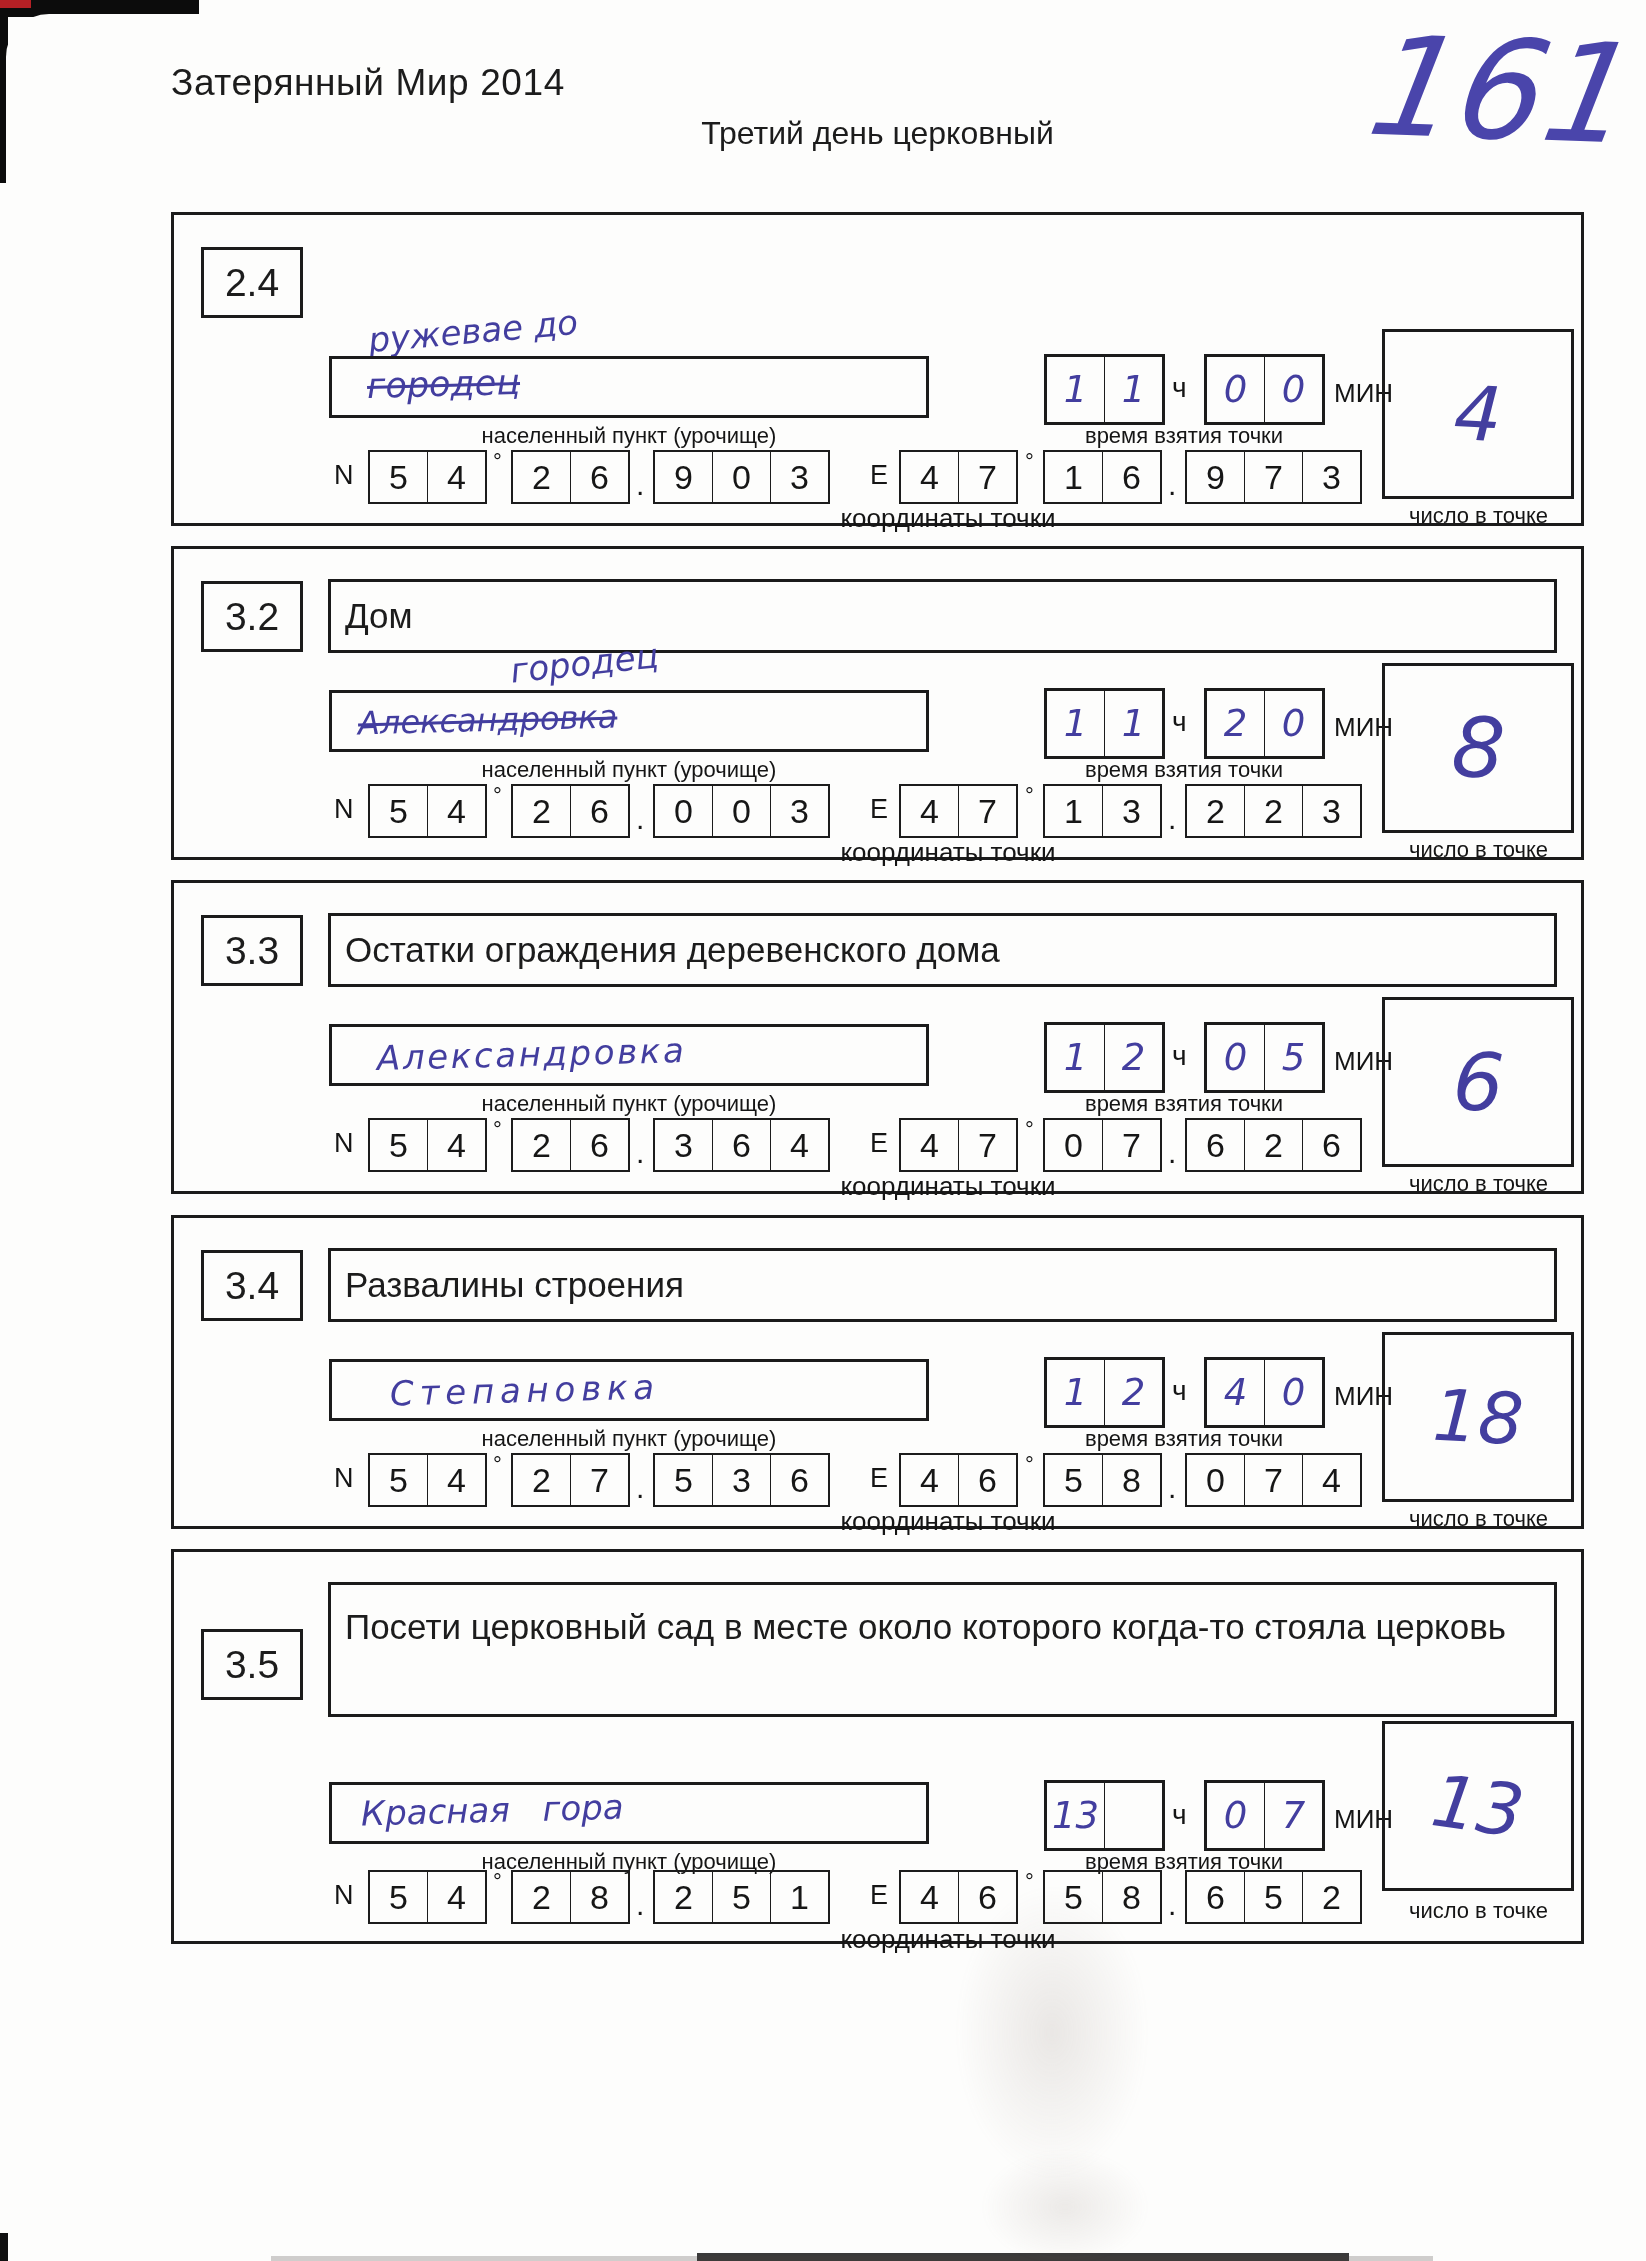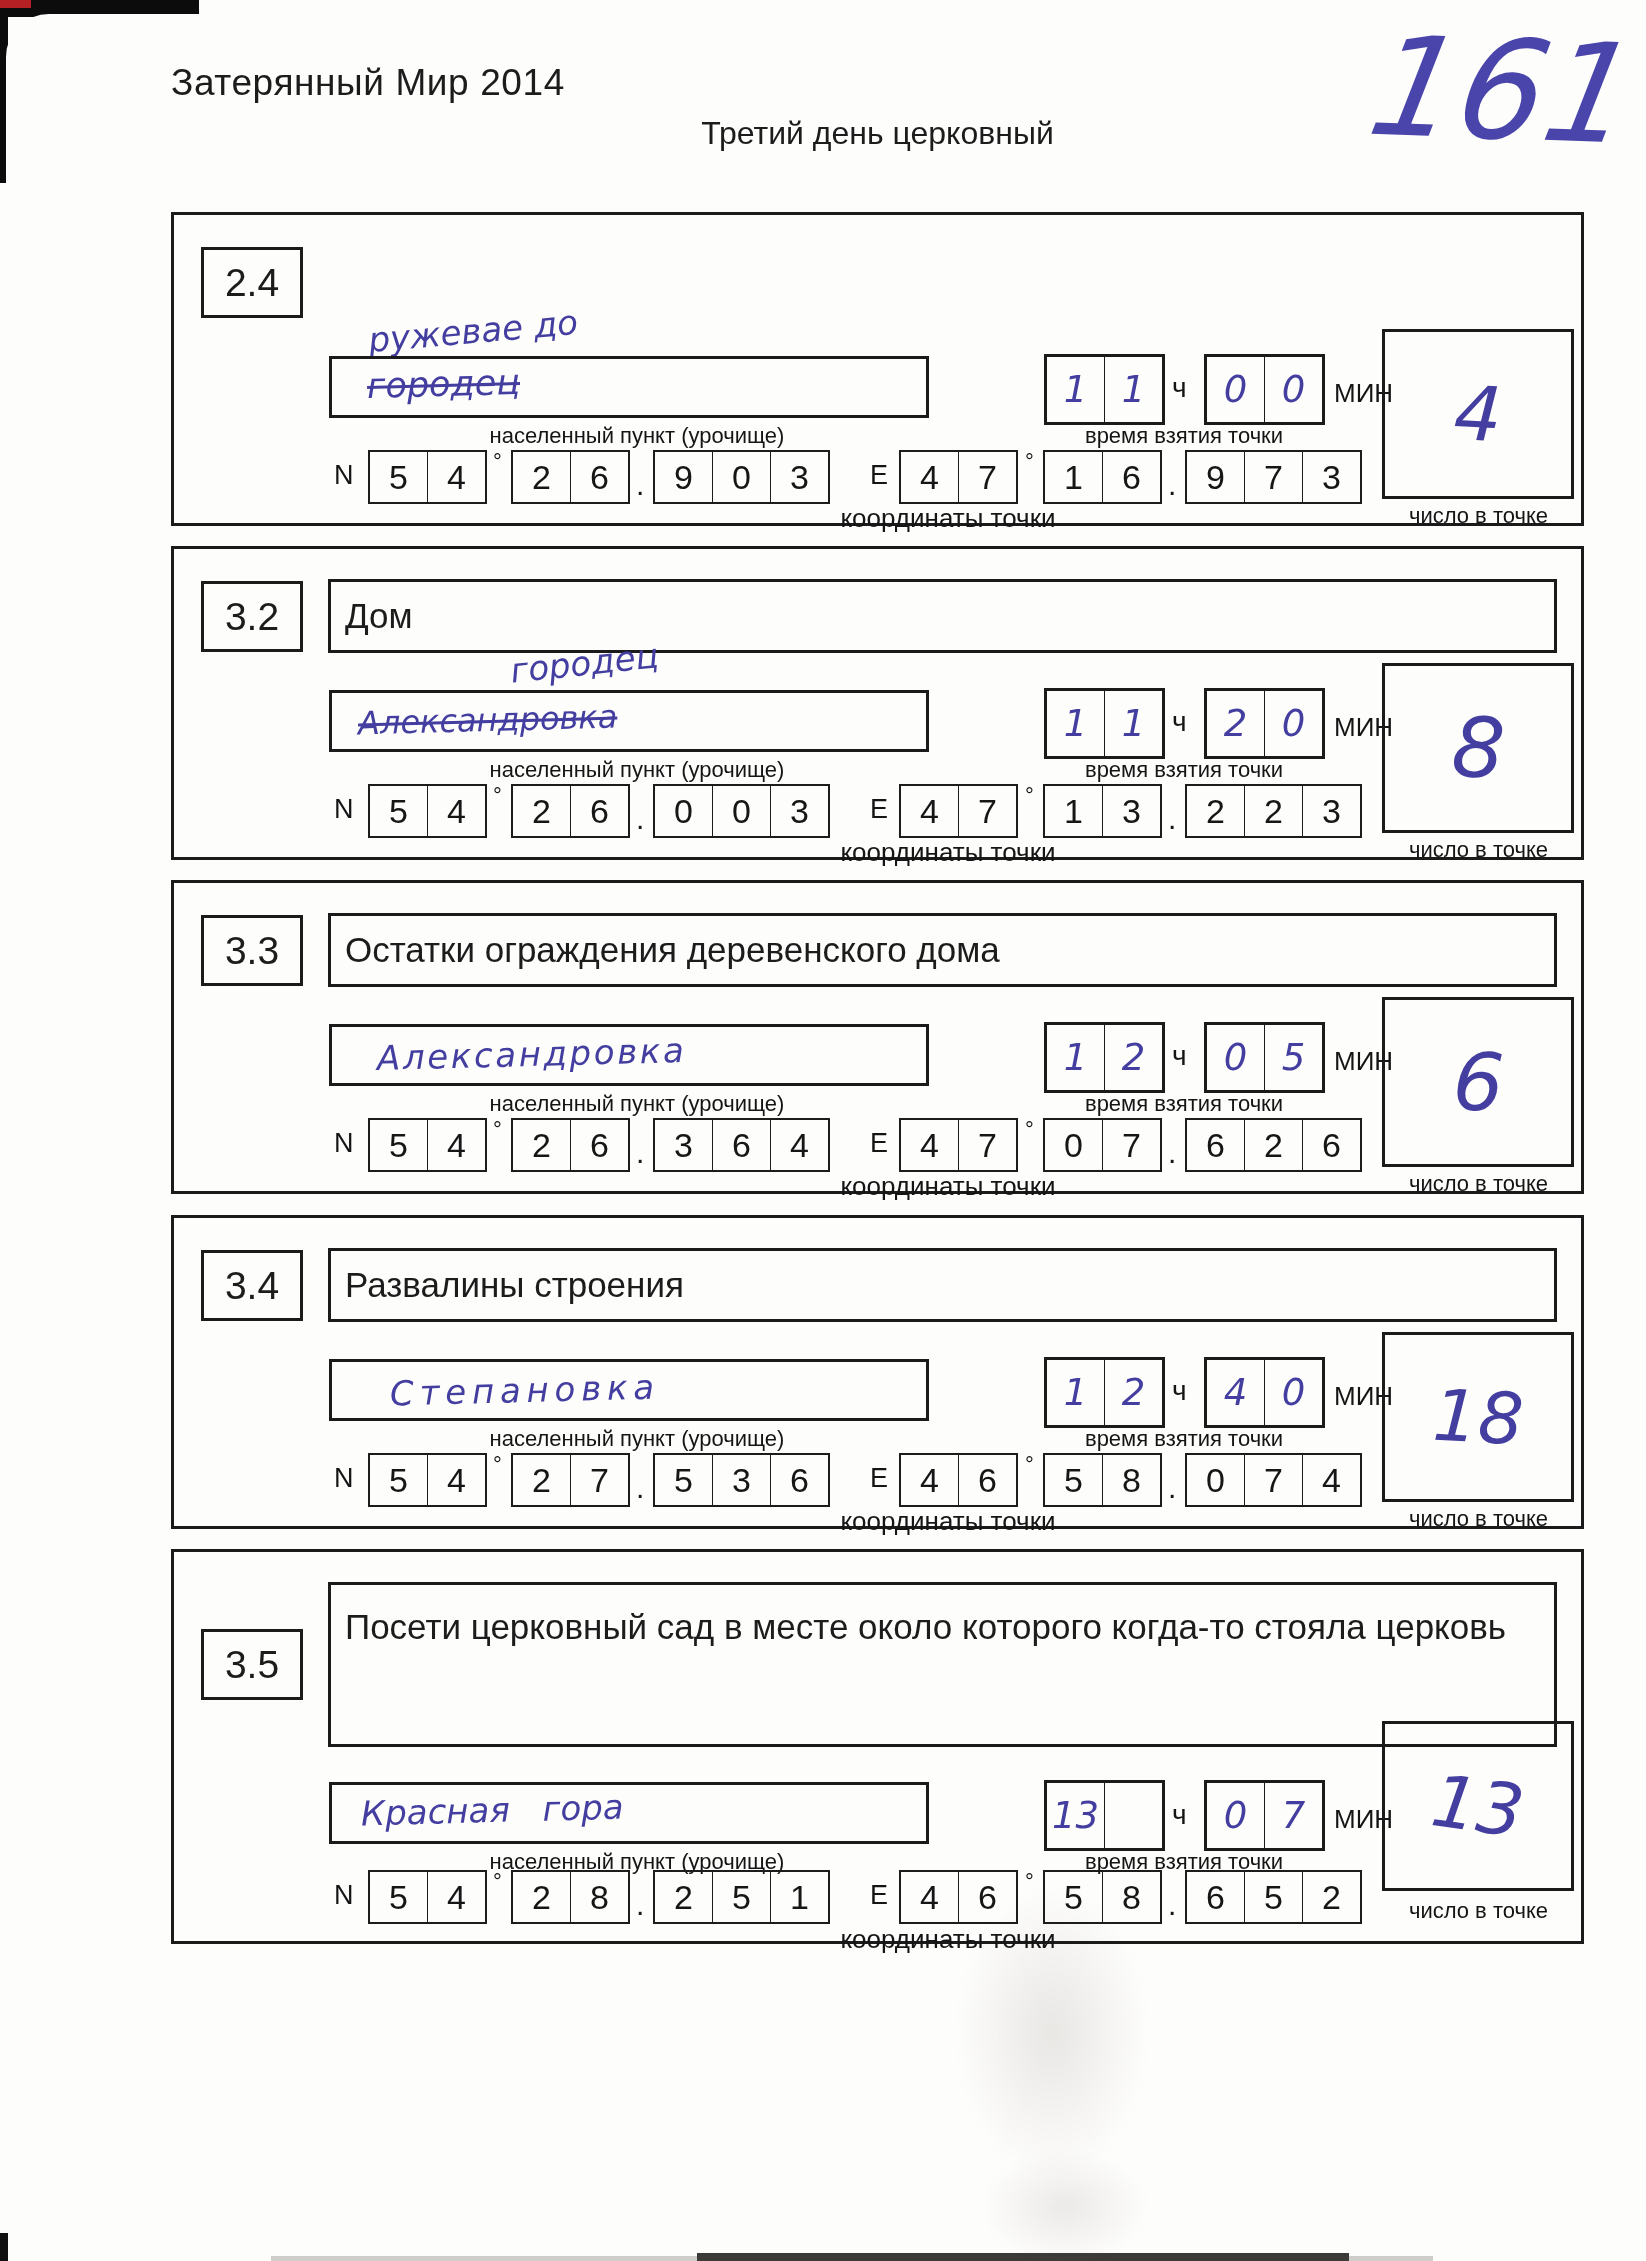--- a/index.html
+++ b/index.html
@@ -28,30 +28,30 @@
 
   
   .block{position:absolute;left:171px;width:1413px;border:3.9px solid #1b1b1b;background:transparent;box-sizing:border-box;}
   .std{height:314px;}
   .tall{height:395px;}
 
   .numbox{position:absolute;left:27px;top:32px;width:102px;height:71px;border:3.2px solid #1b1b1b;
           display:flex;align-items:center;justify-content:center;font-size:39px;box-sizing:border-box;}
   .titlebox{position:absolute;left:154px;top:30px;width:1229px;height:74px;border:3.2px solid #1b1b1b;
             display:flex;align-items:center;padding-left:14px;font-size:35px;box-sizing:border-box;}
-  .tall .titlebox{height:165px;align-items:flex-start;line-height:75px;padding-top:3.9px;padding-right:34px;}
+  .tall .titlebox{height:135px;align-items:flex-start;line-height:75px;padding-top:3.9px;padding-right:34px;}
 
   .hand-above{position:absolute;font-size:34px;white-space:nowrap;}
   .locbox{position:absolute;left:155px;top:141px;width:600px;height:62px;border:3.2px solid #1b1b1b;box-sizing:border-box;}
   .tall .locbox{top:230px;}
   .hand-in{position:absolute;font-size:34px;white-space:nowrap;transform:rotate(-1.5deg);}
   .strike{text-decoration:line-through;text-decoration-thickness:3.2px;}
 
   .small-label{position:absolute;font-size:22px;text-align:center;color:#151515;}
-  .loc-label{left:163px;width:600px;top:208px;}
+  .loc-label{left:155px;width:600px;top:208px;}
   .tall .loc-label{top:297px;}
 
   .timegroup{position:absolute;top:139px;height:65px;display:flex;border:3.2px solid #1b1b1b;box-sizing:content-box;}
   .tall .timegroup{top:228px;}
   .hoursgroup{left:870px;}
   .minsgroup{left:1030px;}
   .tcell{width:57px;display:flex;align-items:center;justify-content:center;}
   .tcell + .tcell{border-left:1.9px solid #1b1b1b;}
   .tdigit{font-size:37px;}
   .unit{position:absolute;color:#151515;}

